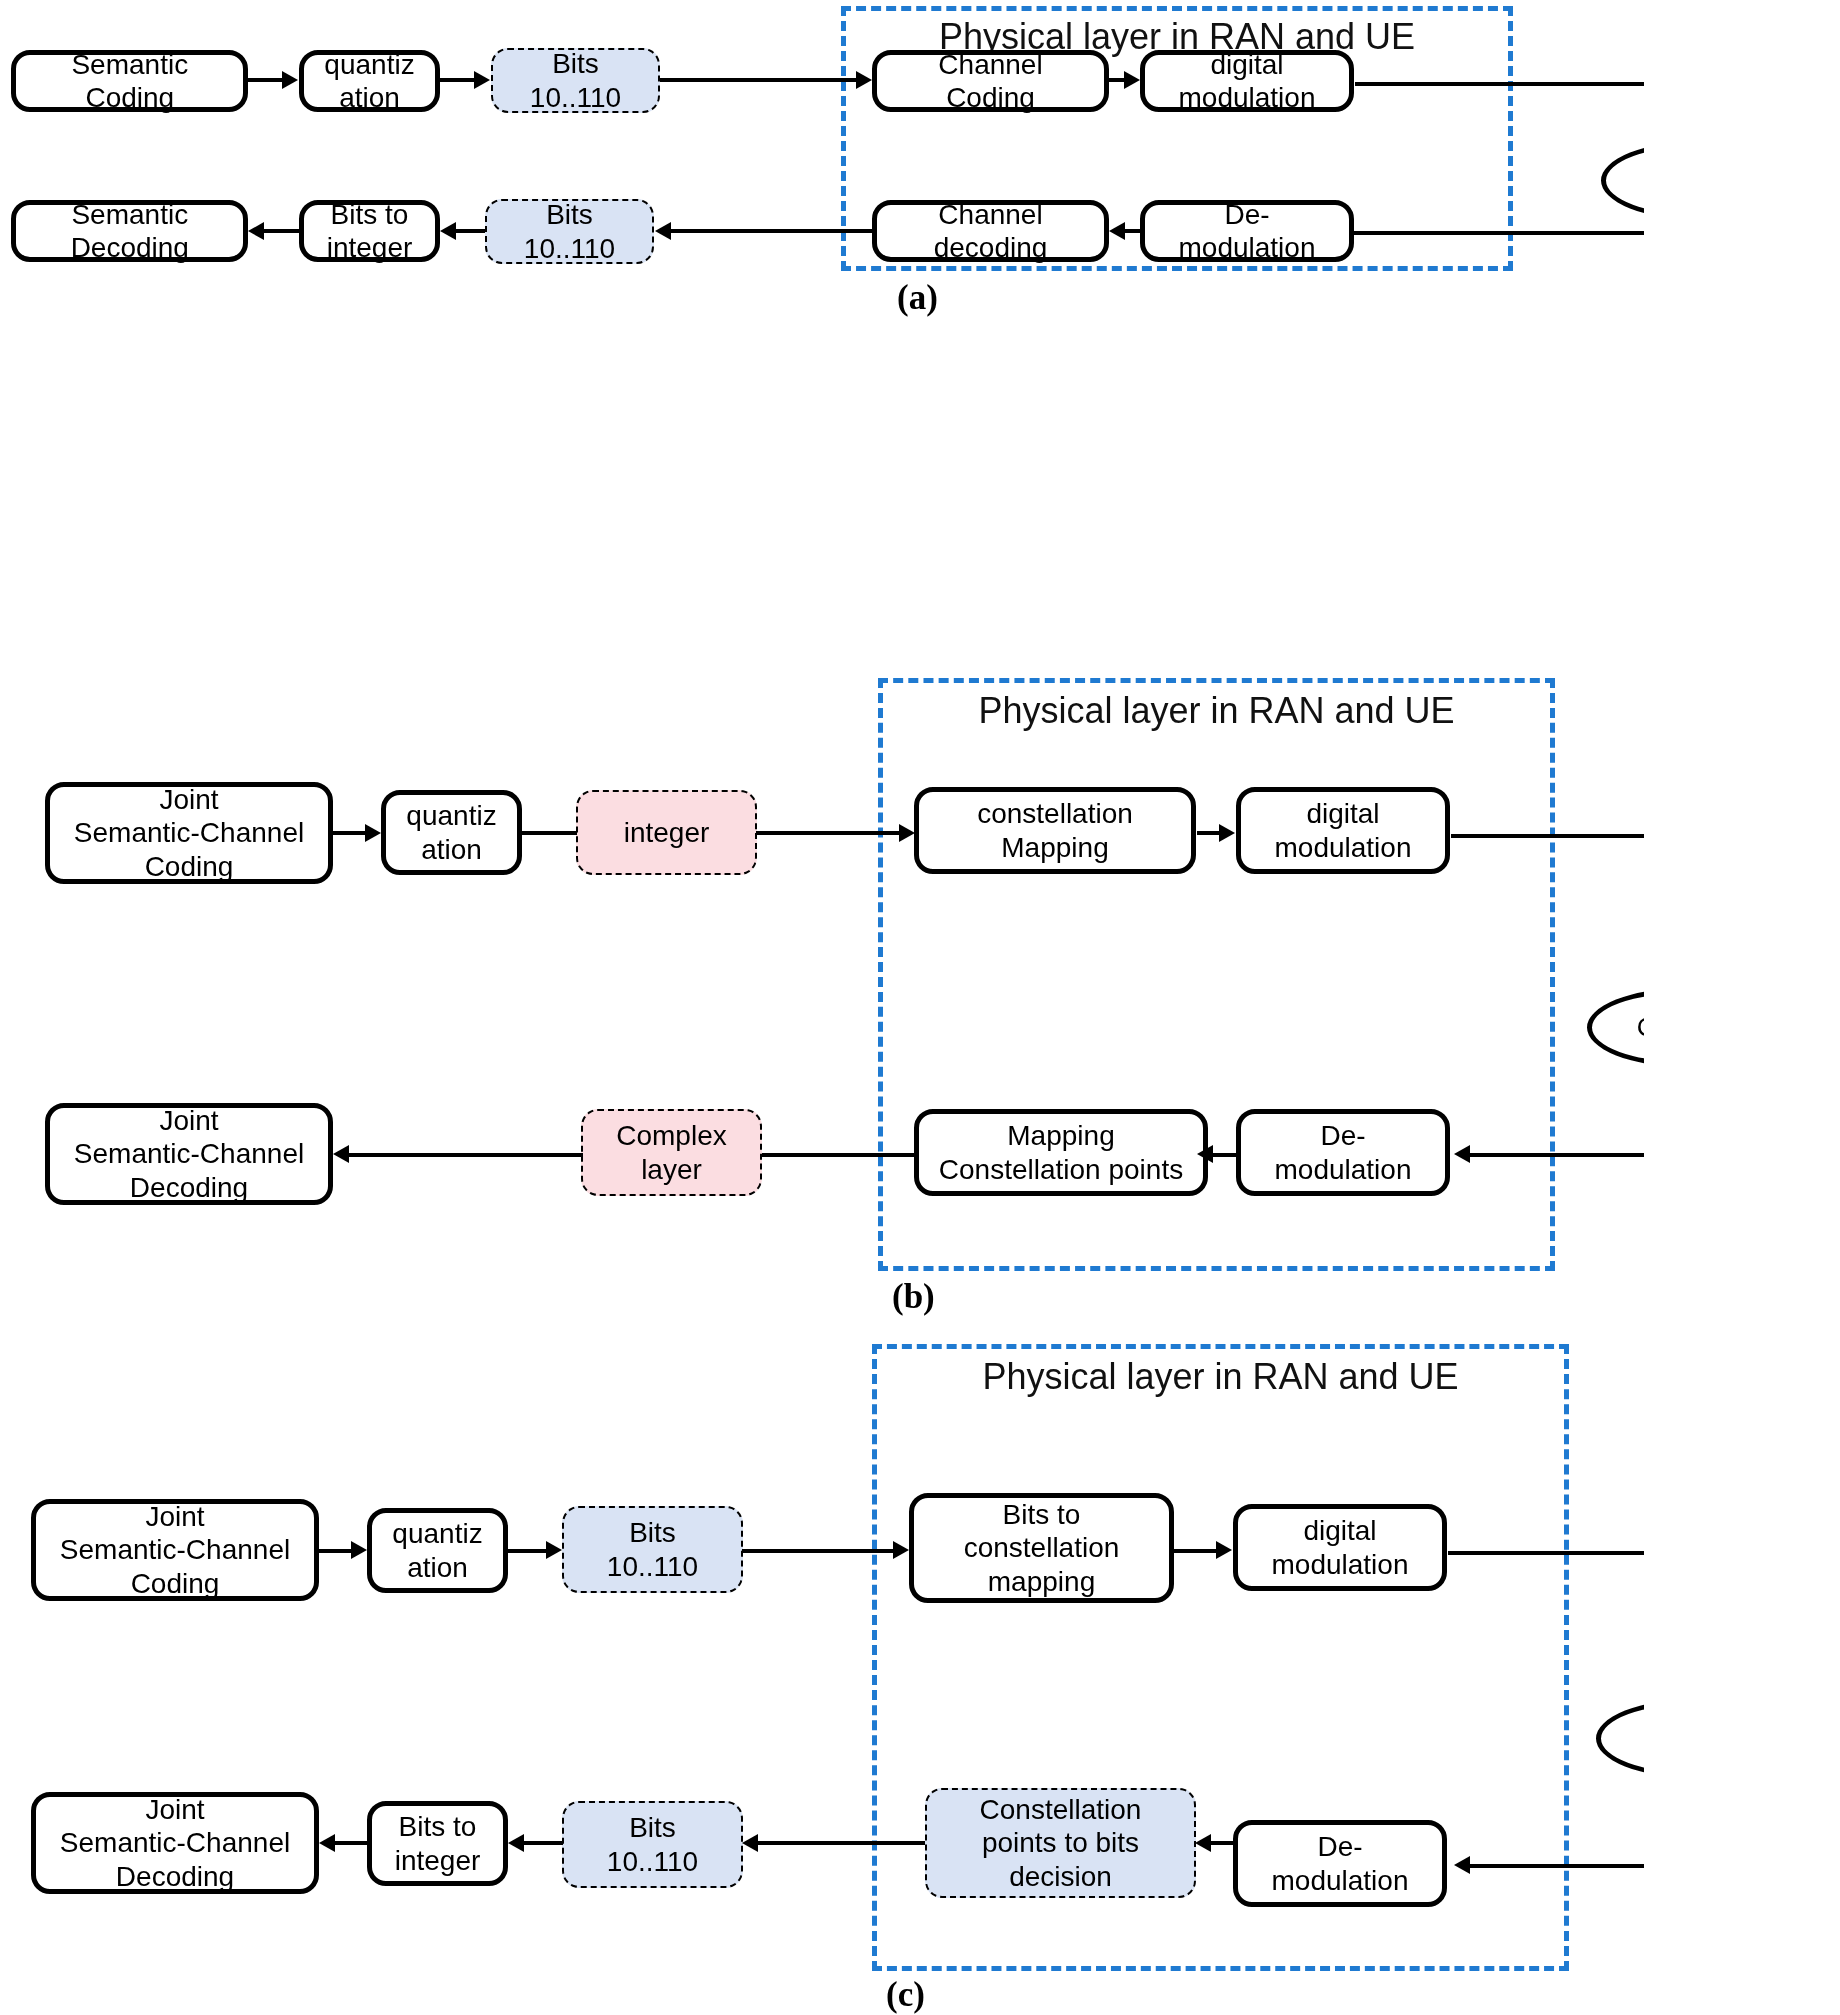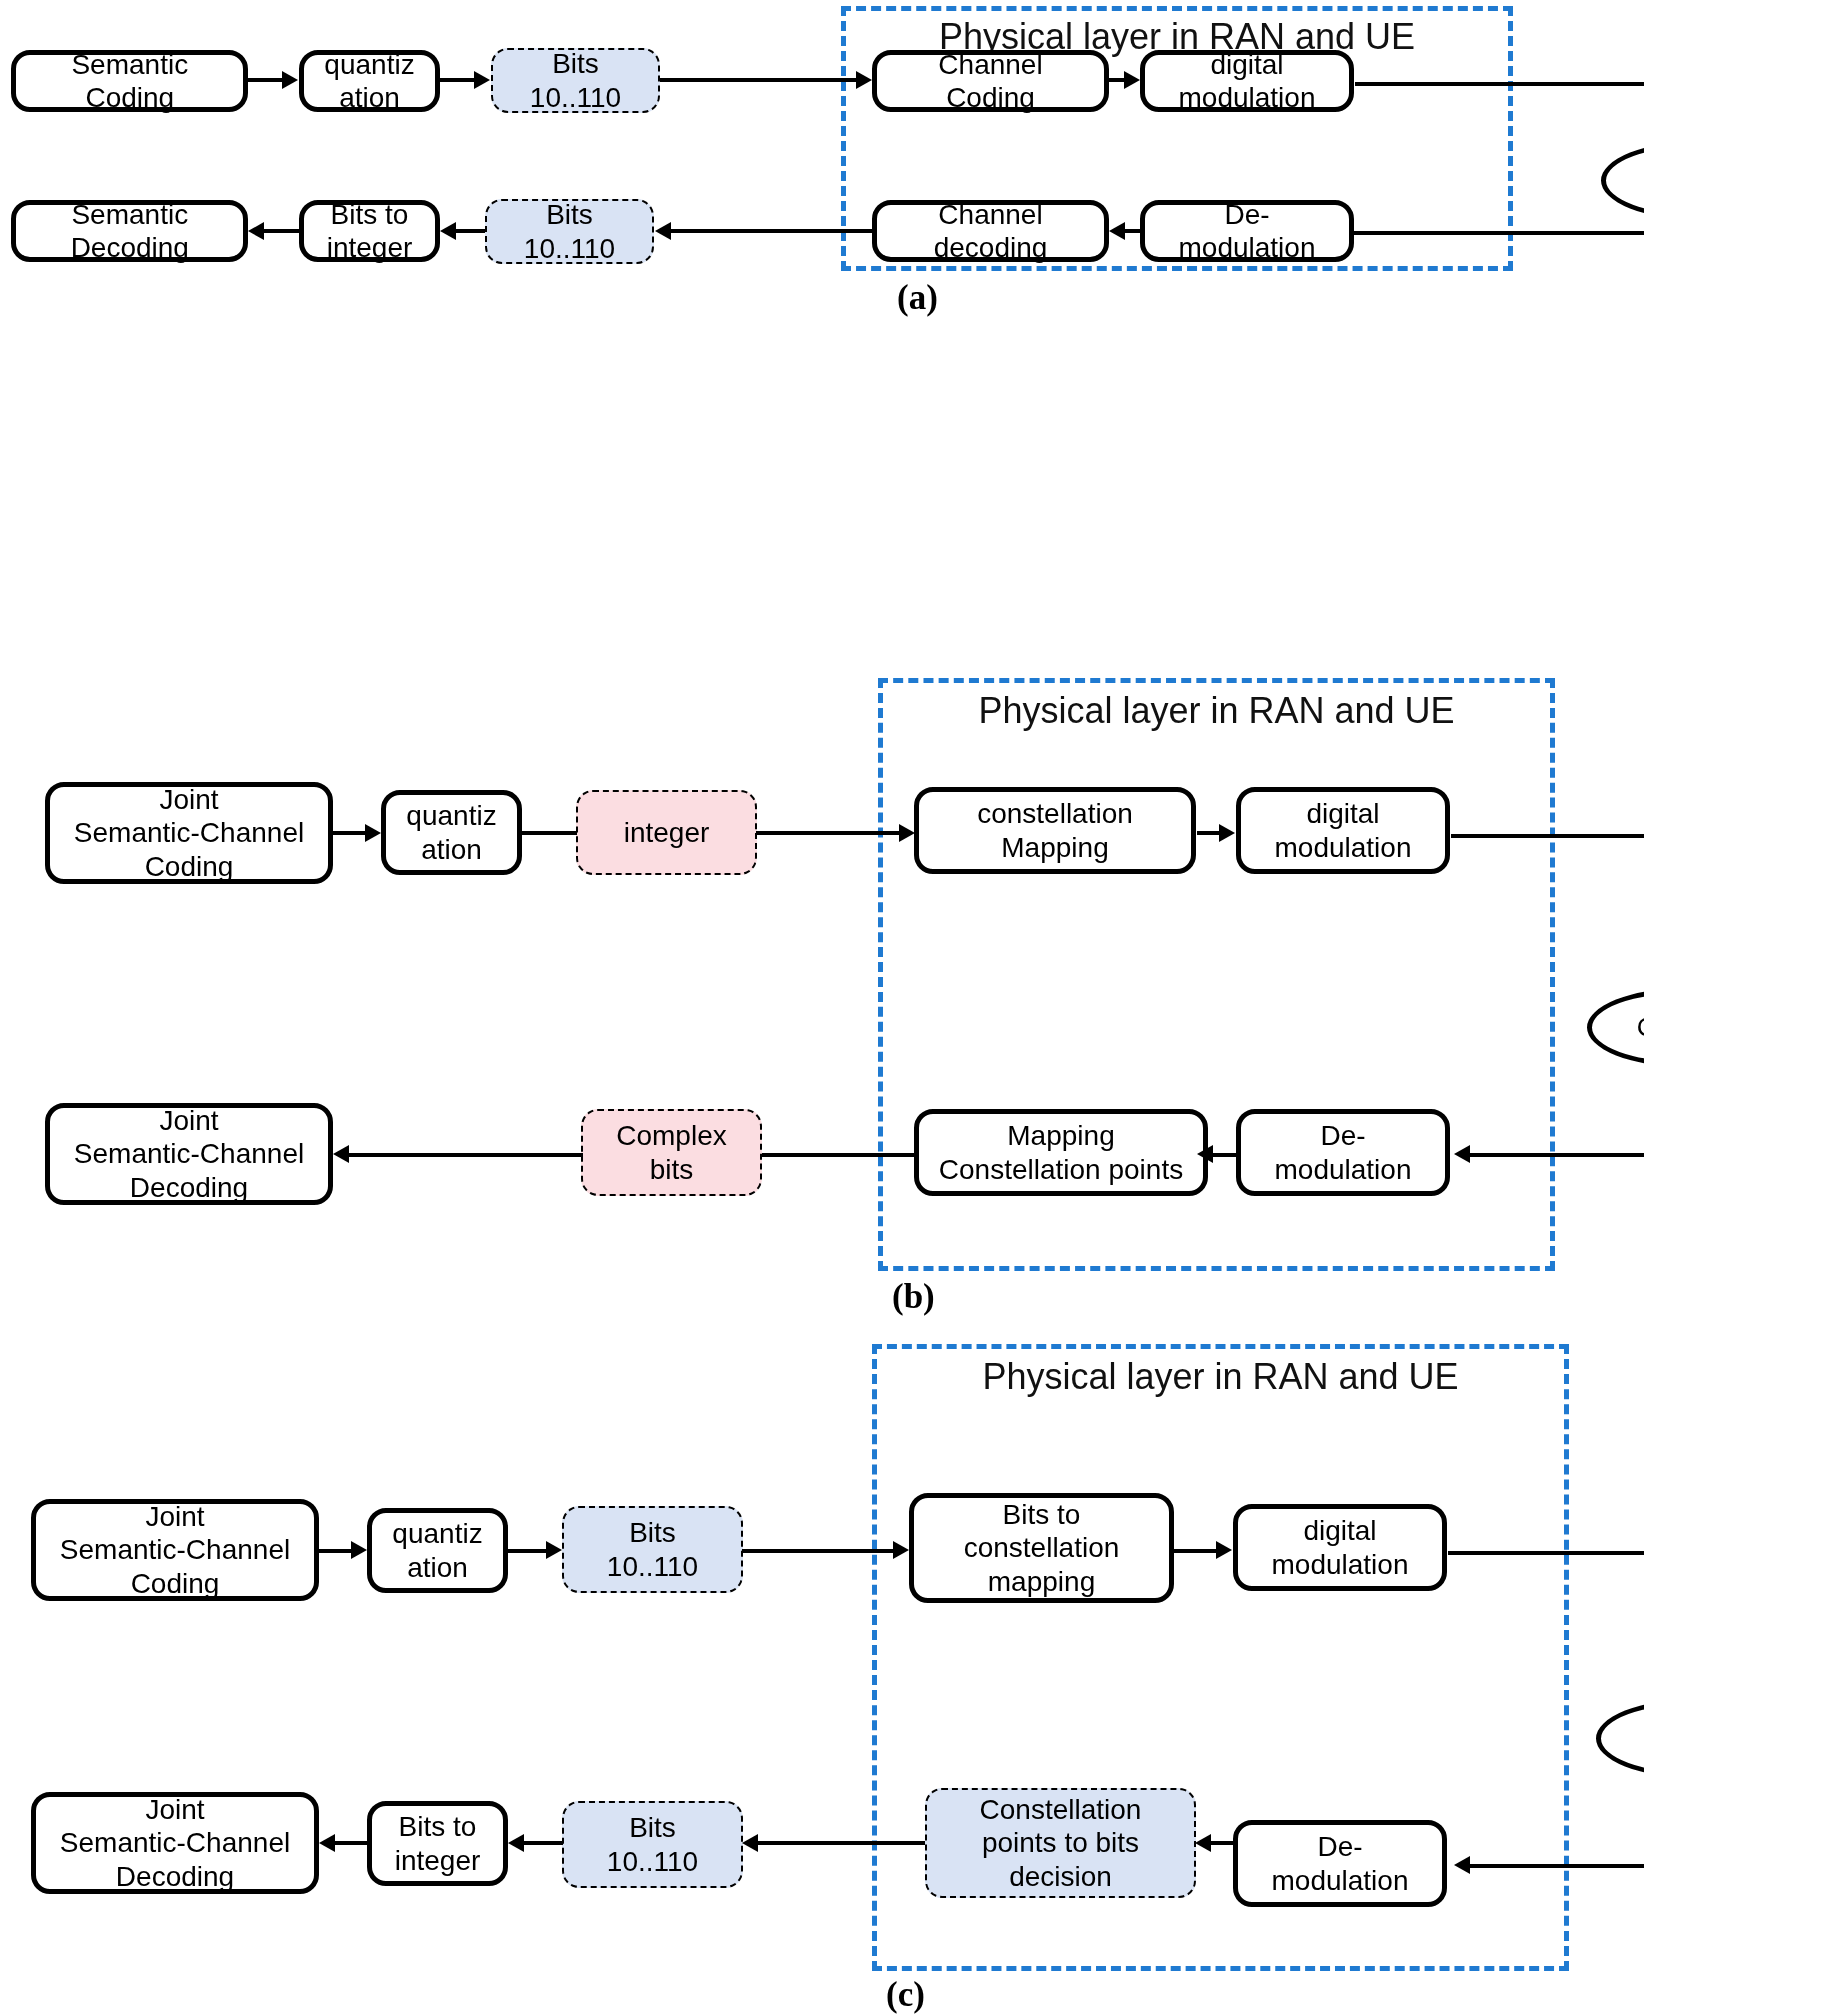--- a/index.html
+++ b/index.html
@@ -210,21 +210,21 @@
 
   <div class="vline" style="left:1684px; top:1066px; height:90px;"></div>
   <div class="hline" style="left:1468px; top:1153px; width:220px;"></div>
   <div class="arrow-l" style="left:1454px; top:1145px;"></div>
 
   <div class="node proc" style="left:1236px; top:1109px; width:214px; height:87px;">De-
 modulation</div>
   <div class="node proc" style="left:914px; top:1109px; width:294px; height:87px;">Mapping
 Constellation points</div>
   <div class="node data-pink" style="left:581px; top:1109px; width:181px; height:87px;">Complex
-bits</div>
+layer</div>
   <div class="node proc" style="left:45px; top:1103px; width:288px; height:102px;">Joint
 Semantic-Channel
 Decoding</div>
 
   <div class="hline" style="left:1211px; top:1153px; width:29px;"></div>
   <div class="arrow-l" style="left:1197px; top:1145px;"></div>
   <div class="hline" style="left:762px; top:1153px; width:155px;"></div>
   <div class="hline" style="left:347px; top:1153px; width:236px;"></div>
   <div class="arrow-l" style="left:333px; top:1145px;"></div>
 

